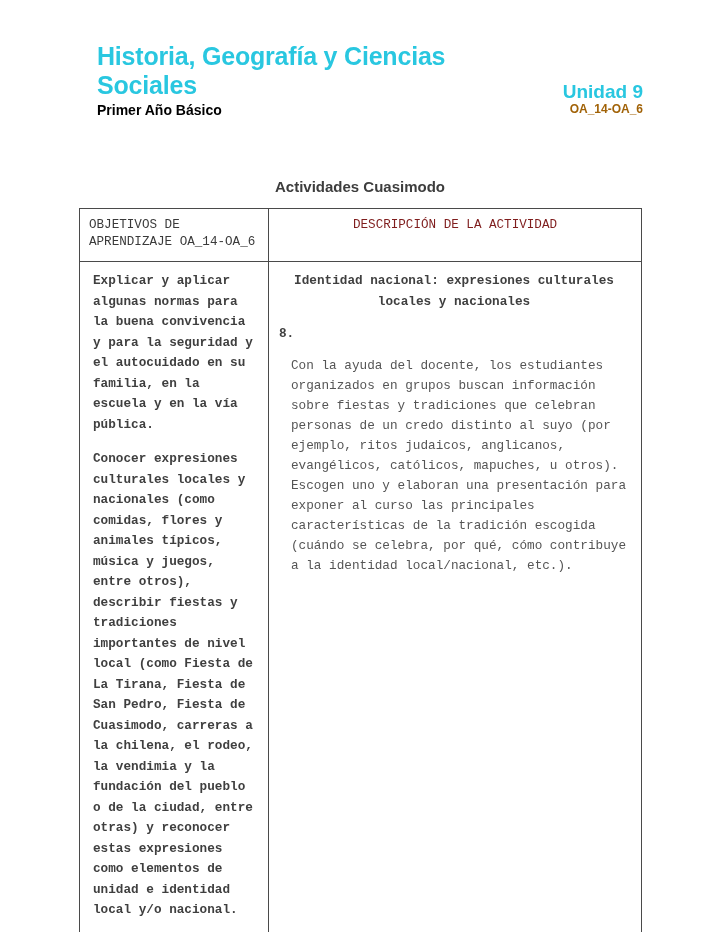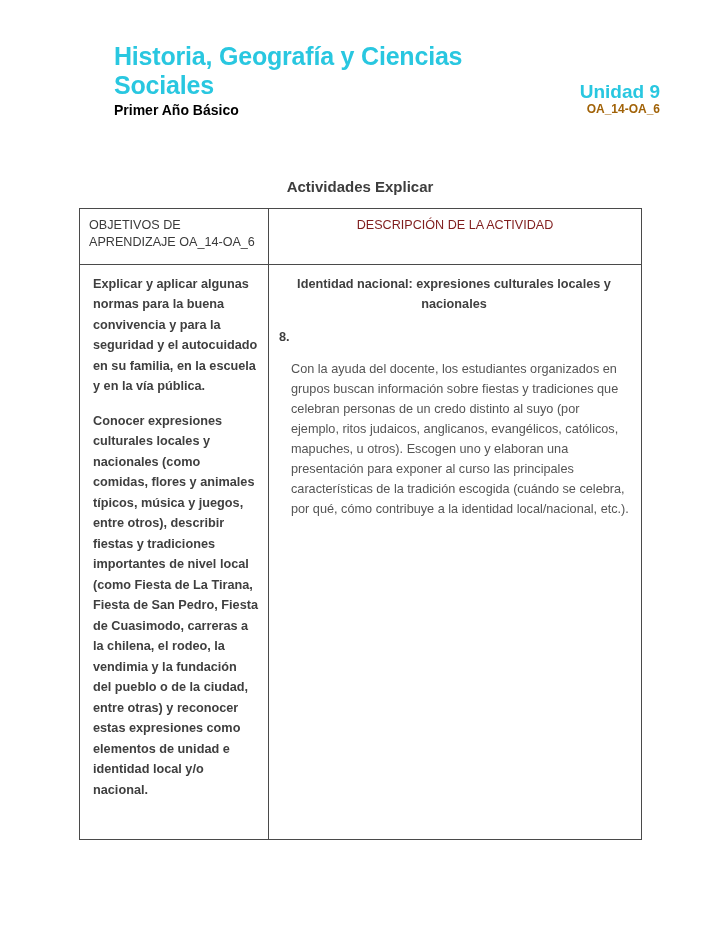--- a/index.html
+++ b/index.html
@@ -19,21 +19,21 @@
   .page {
     position: relative;
     width: 720px;
     height: 932px;
     box-sizing: border-box;
   }
 
   
   .doc-header {
     position: absolute;
-    left: 114px;
+    left: 97px;
     top: 42px;
     width: 546px;
   }
   .header-row-top {
     position: relative;
     min-height: 58px;
   }
   .subject-title {
     font-size: 25px;
     font-weight: bold;
@@ -96,20 +96,21 @@
     width: 562px;
     height: 632px;
     border-collapse: collapse;
     table-layout: fixed;
     box-sizing: border-box;
   }
   .activities-table td {
     border: 1.2px solid #4a4a4a;
     vertical-align: top;
     box-sizing: border-box;
+    font-family: Liberation Mono, monospace;
   }
   .col-left  { width: 189px; }
   .col-right { width: 373px; }
 
   .th-left {
     padding: 8px 9px 10px 9px;
     font-size: 12.6px;
     line-height: 17px;
     color: #3a3a3a;
     font-weight: normal;
@@ -166,21 +167,21 @@
     <div class="header-row-top">
       <div class="subject-title">Historia, Geografía y Ciencias Sociales</div>
       <div class="unit-label">Unidad 9</div>
     </div>
     <div class="header-row-bottom">
       <div class="grade-label">Primer Año Básico</div>
       <div class="oa-code">OA_14-OA_6</div>
     </div>
   </div>
 
-  <div class="section-title">Actividades Explicar</div>
+  <div class="section-title">Actividades Cuasimodo</div>
 
   <table class="activities-table">
     <colgroup>
       <col class="col-left">
       <col class="col-right">
     </colgroup>
     <tbody>
       <tr>
         <td class="th-left">OBJETIVOS DE APRENDIZAJE OA_14-OA_6</td>
         <td class="th-right">DESCRIPCIÓN DE LA ACTIVIDAD</td>

